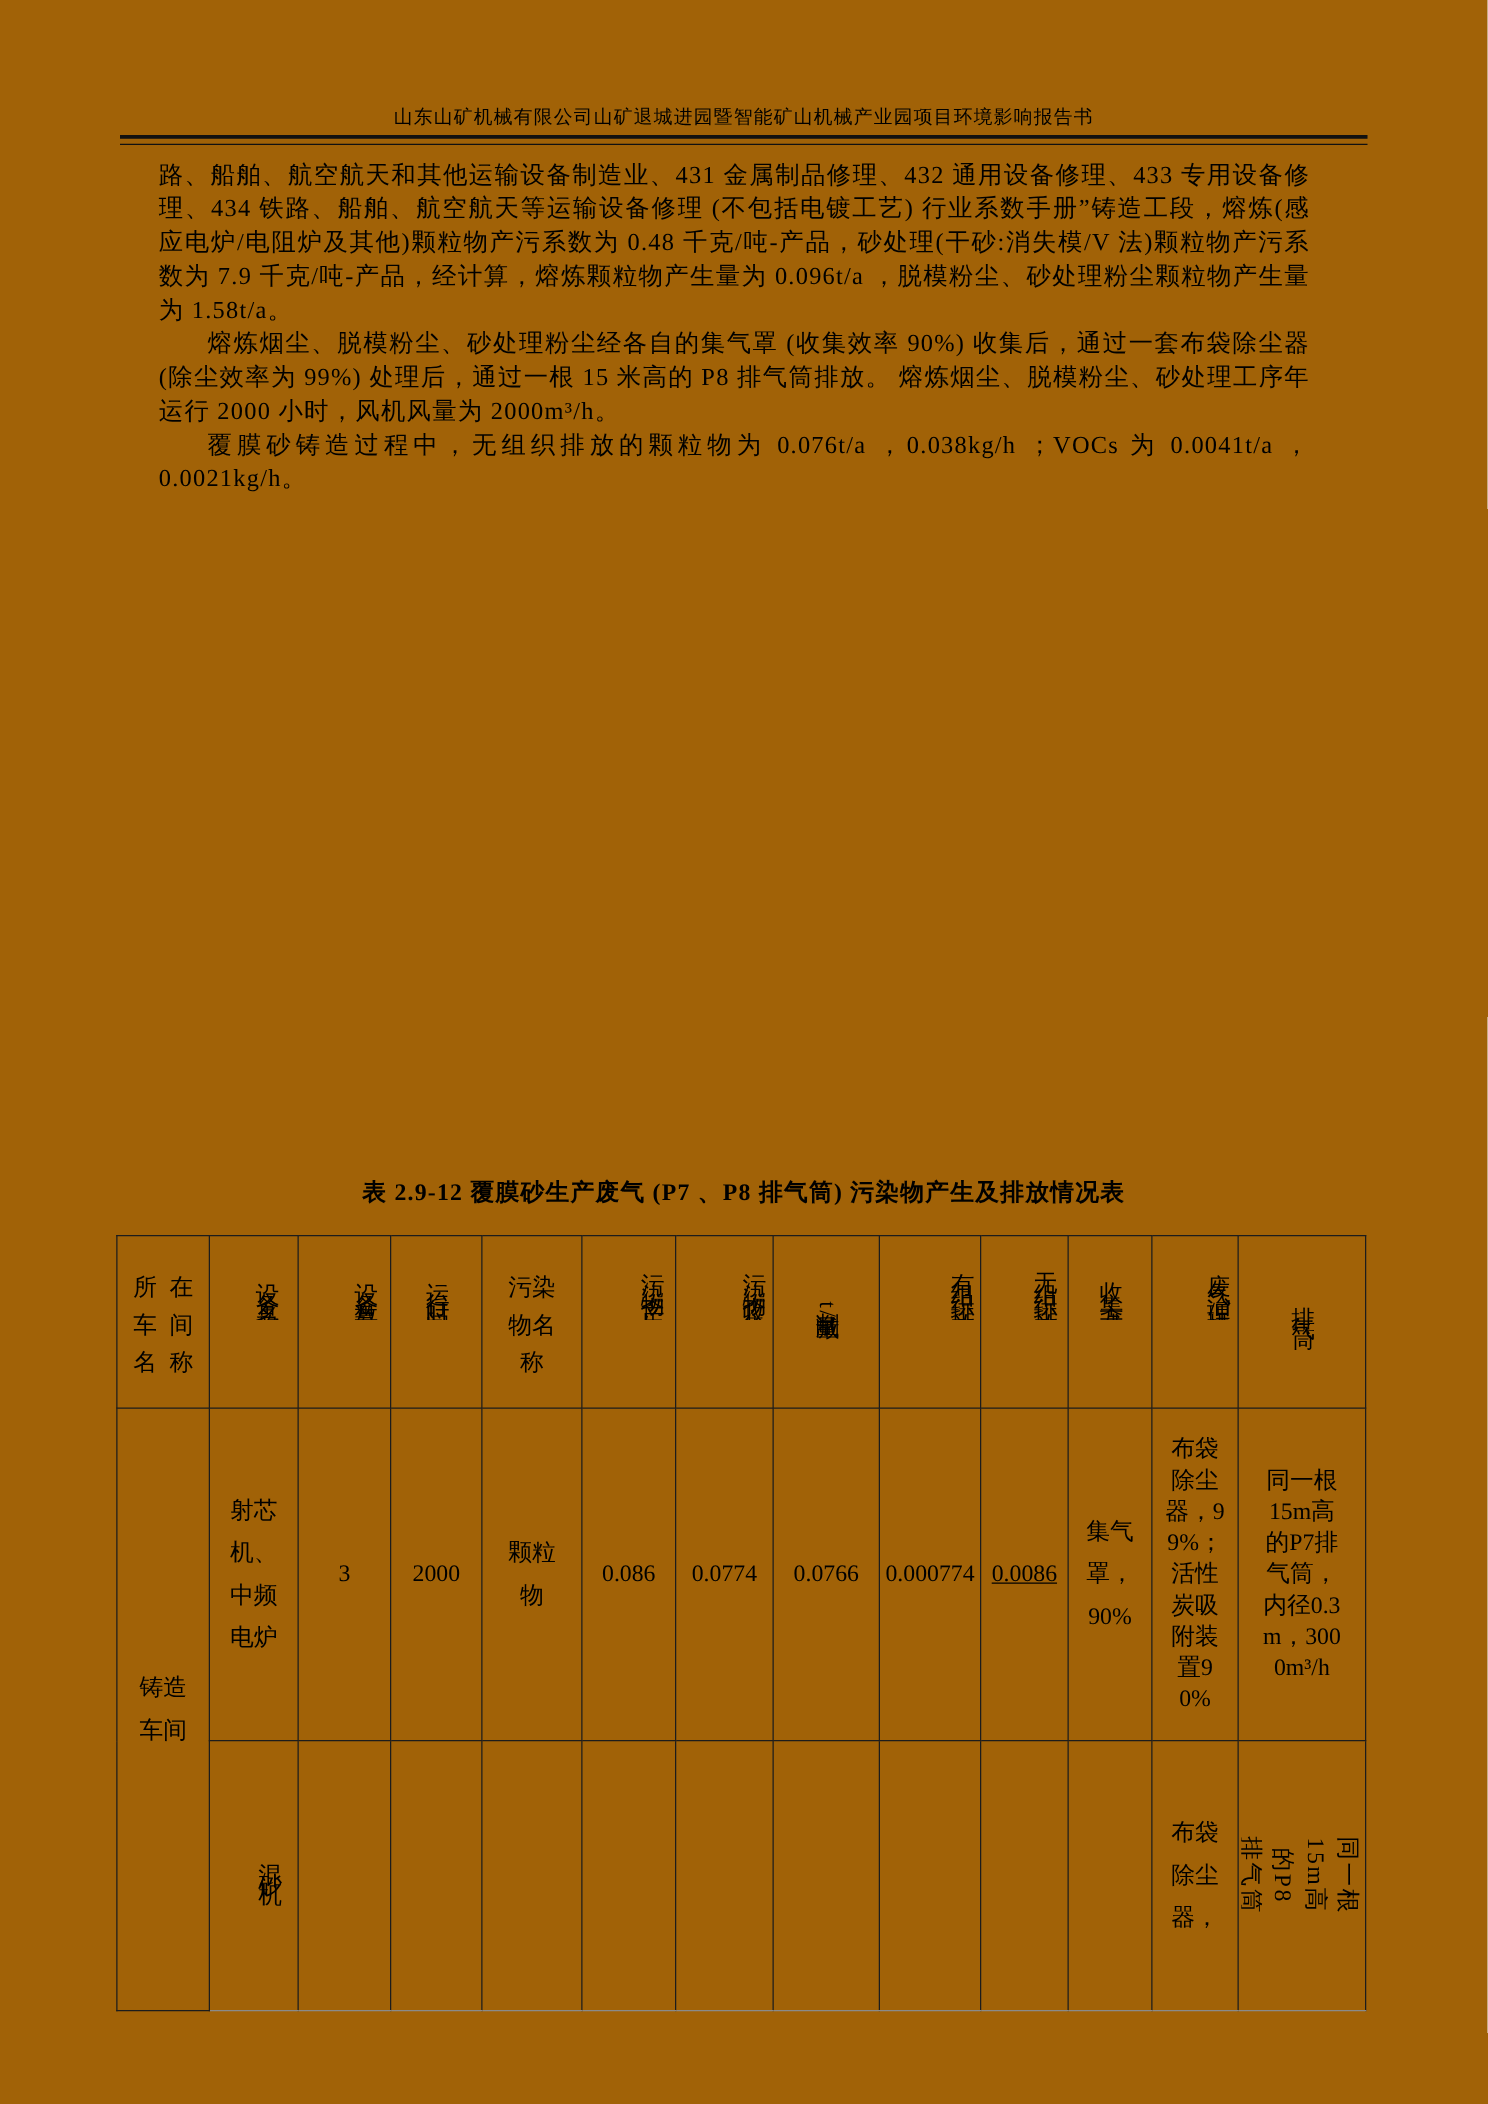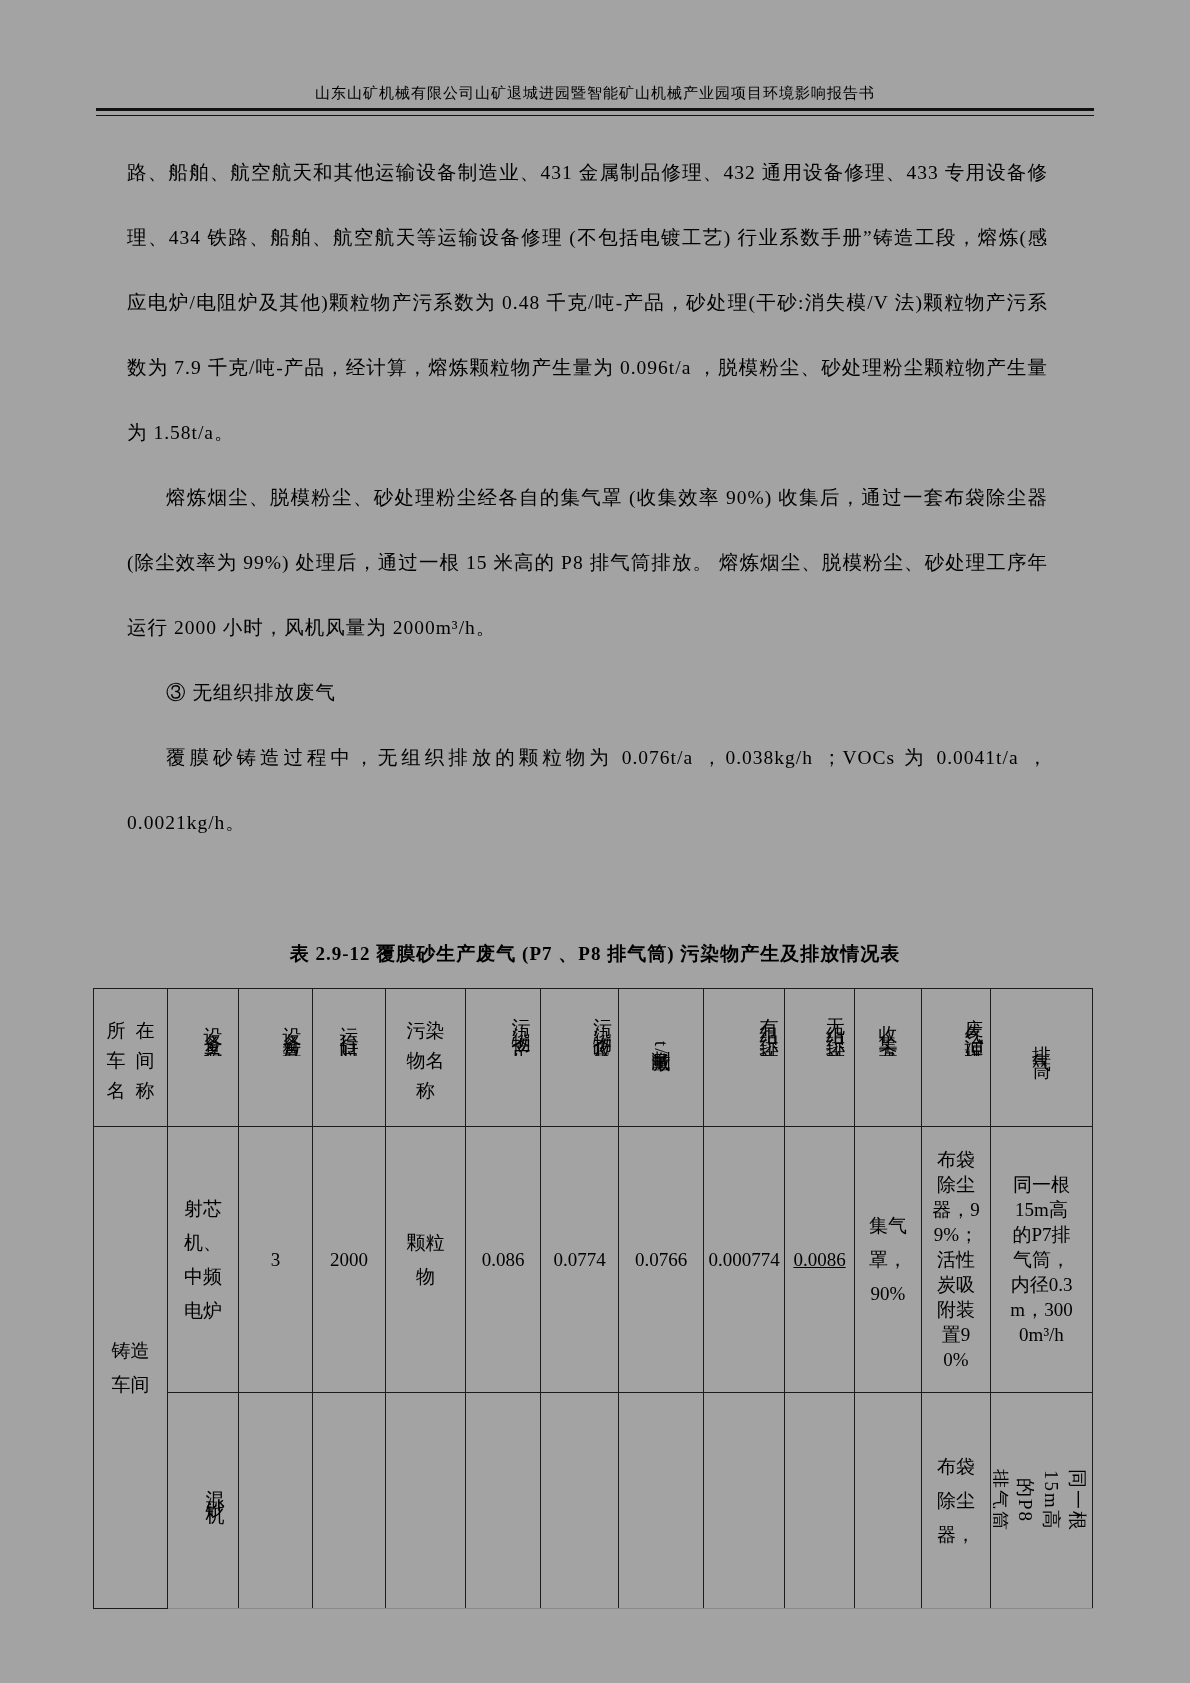--- a/index.html
+++ b/index.html
@@ -1,28 +1,28 @@
 <!DOCTYPE html>
 <html><head>
 <meta charset="utf-8">
 <style>
   html,body{margin:0;padding:0;background:#e8e8e8;}
   .page{
-    position:relative;width:1190px;height:1683px;background:#a3a3a3;
+    position:relative;width:1190px;height:1683px;background:#a16207;
     margin:0 auto;overflow:hidden;color:#000;
     font-family:"Liberation Serif","DejaVu Serif",serif;
   }
   
   .doc-header{position:absolute;top:84px;left:0;right:0;text-align:center;
     font-size:15px;letter-spacing:1px;}
   .header-rule{position:absolute;top:108px;left:96px;width:998px;height:4px;
     border-top:3px solid #111;border-bottom:1.5px solid #111;}
   
-  .doc-body{position:absolute;top:140px;left:127px;width:921px;
-    font-size:19.5px;line-height:65px;letter-spacing:1px;
+  .doc-body{position:absolute;top:127px;left:127px;width:921px;
+    font-size:19.5px;line-height:27px;letter-spacing:1px;
     text-align:justify;}
   .doc-body p{margin:0;text-indent:2em;}
   .doc-body p.cont{text-indent:0;}
   
   .table-caption{position:absolute;top:941px;left:0;right:0;text-align:center;
     font-weight:bold;font-size:19px;letter-spacing:1px;}
   
   .pollution-table{position:absolute;top:988px;left:93px;
     border-collapse:collapse;table-layout:fixed;width:999px;
     font-size:19px;line-height:34px;}
@@ -60,21 +60,20 @@
 <body>
 
 <div class="page">
 
   <div class="doc-header">山东山矿机械有限公司山矿退城进园暨智能矿山机械产业园项目环境影响报告书</div>
   <div class="header-rule"></div>
 
   <div class="doc-body">
     <p class="cont">路、船舶、航空航天和其他运输设备制造业、431 金属制品修理、432 通用设备修理、433 专用设备修理、434 铁路、船舶、航空航天等运输设备修理 (不包括电镀工艺) 行业系数手册”铸造工段，熔炼(感应电炉/电阻炉及其他)颗粒物产污系数为 0.48 千克/吨-产品，砂处理(干砂:消失模/V 法)颗粒物产污系数为 7.9 千克/吨-产品，经计算，熔炼颗粒物产生量为 0.096t/a ，脱模粉尘、砂处理粉尘颗粒物产生量为 1.58t/a。</p>
     <p>熔炼烟尘、脱模粉尘、砂处理粉尘经各自的集气罩 (收集效率 90%) 收集后，通过一套布袋除尘器 (除尘效率为 99%) 处理后，通过一根 15 米高的 P8 排气筒排放。 熔炼烟尘、脱模粉尘、砂处理工序年运行 2000 小时，风机风量为 2000m³/h。</p>
-    <p>③ 无组织排放废气</p>
     <p>覆膜砂铸造过程中，无组织排放的颗粒物为 0.076t/a ，0.038kg/h ；VOCs 为 0.0041t/a ，0.0021kg/h。</p>
   </div>
 
   <div class="table-caption">表 2.9-12 覆膜砂生产废气 (P7 、P8 排气筒) 污染物产生及排放情况表</div>
 
   <table class="pollution-table">
     <colgroup>
       <col style="width:74px">
         <col style="width:71px">
         <col style="width:74px">

